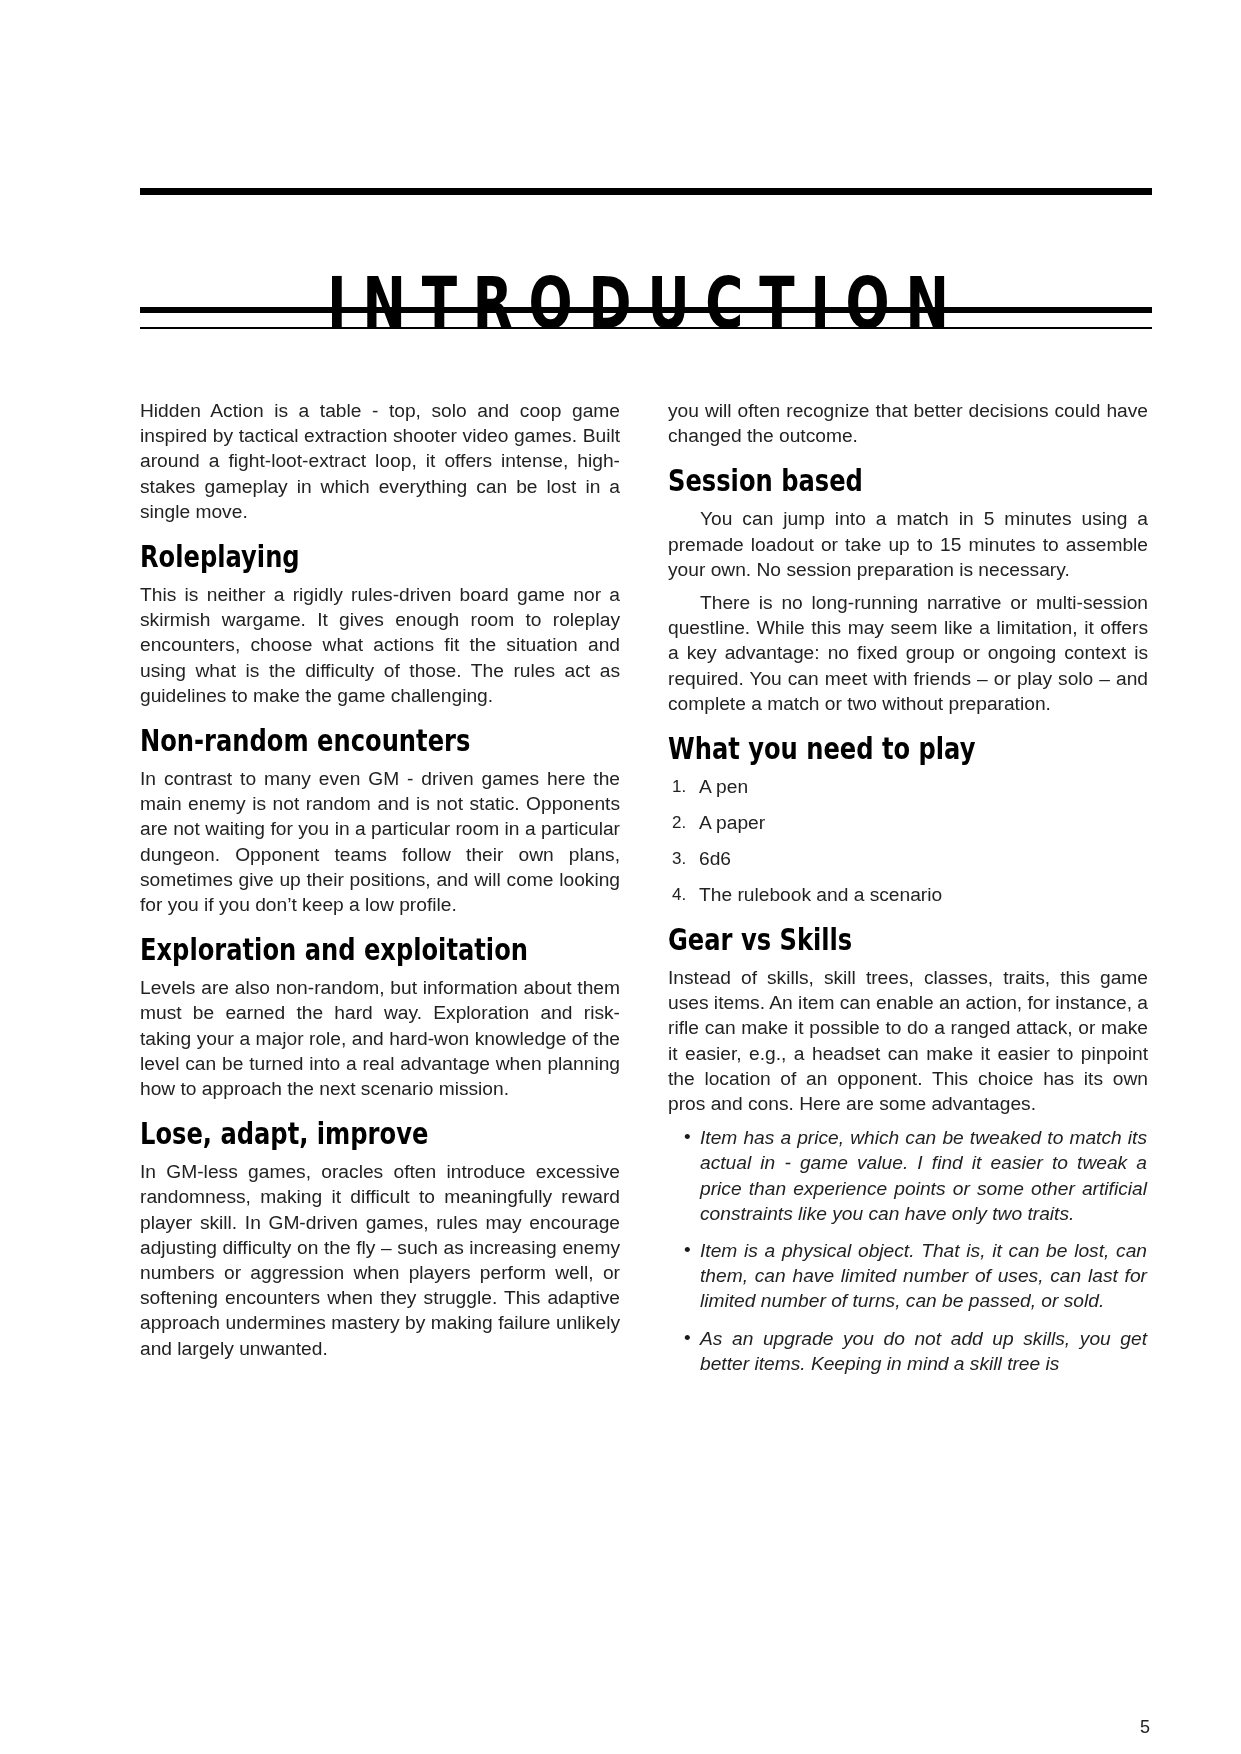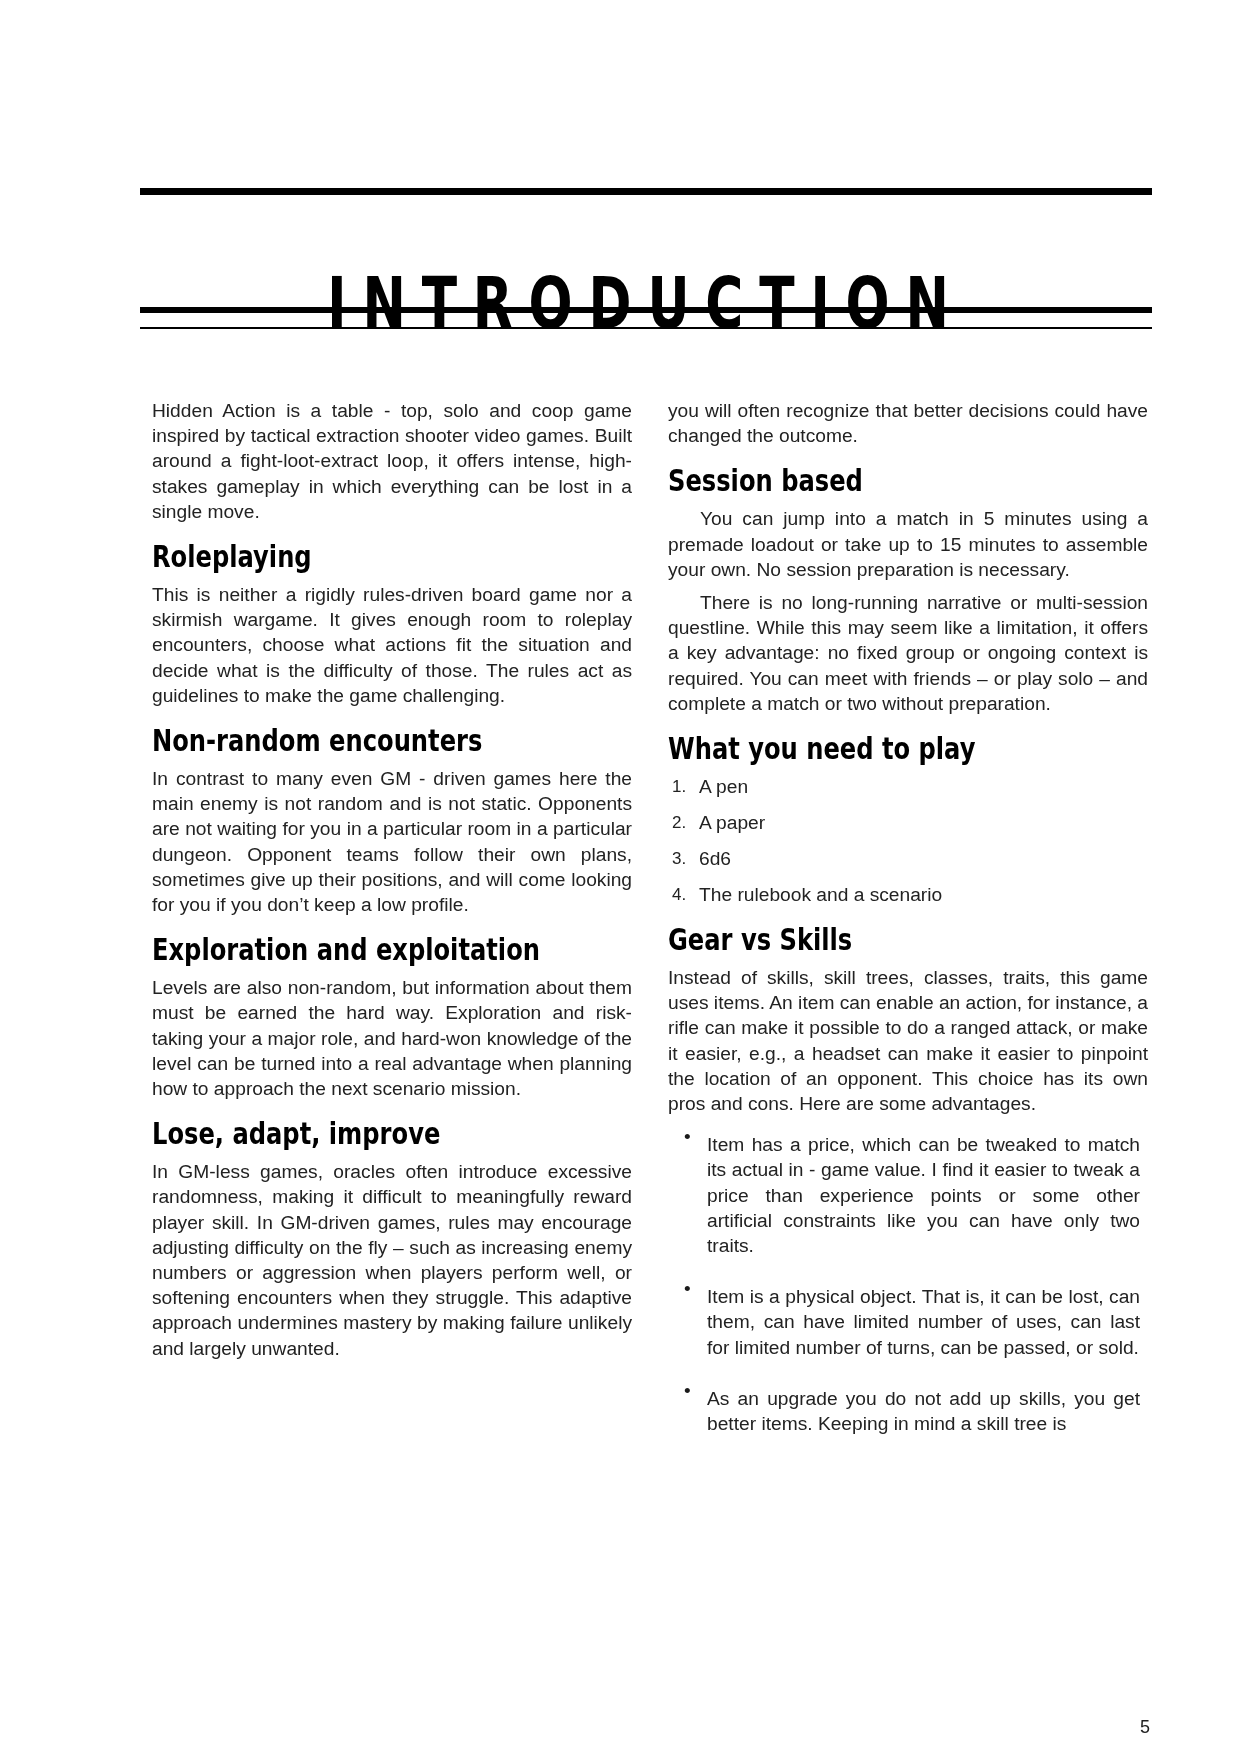--- a/index.html
+++ b/index.html
@@ -3,47 +3,47 @@
 <meta charset="utf-8">
 <style>
   html, body { margin: 0; padding: 0; background: #ffffff; }
   body { width: 1241px; height: 1754px; position: relative; overflow: hidden; color: #1a1a1a; font-family: "Liberation Sans", "DejaVu Sans", sans-serif; }
   .rule { position: absolute; left: 140px; width: 1012px; background: #000; }
   .rule.top { top: 188px; height: 7px; }
   .rule.mid { top: 307px; height: 6px; }
   .rule.bot { top: 327px; height: 2px; }
   .chapter-title { position: absolute; top: 210px; left: 140px; width: 1012px; text-align: center; font-family: "DejaVu Sans", sans-serif; font-weight: bold; font-size: 72px; line-height: 90px; letter-spacing: 22px; color: #000; transform: scaleX(0.72); transform-origin: center; }
   .col { position: absolute; top: 398px; width: 480px; }
-  .col.left { left: 152px; }
+  .col.left { left: 140px; }
   .col.right { left: 668px; }
   p { margin: 0 0 8px 0; font-size: 19.2px; line-height: 25.2px; text-align: justify; font-family: "Liberation Sans", sans-serif; color: #222; }
   p.indent { text-indent: 32px; }
   h2 { margin: 12px 0 6px 0; font-family: "DejaVu Sans", sans-serif; font-weight: bold; font-size: 31px; line-height: 40px; color: #000; transform: scaleX(0.78); transform-origin: left; white-space: nowrap; }
   ol.needs { list-style: none; margin: 0 0 6px 0; padding: 0; }
   ol.needs li { display: flex; font-size: 19.2px; line-height: 25px; margin-bottom: 11px; color: #222; }
   ol.needs li .num { width: 31px; font-size: 17px; padding-left: 4px; box-sizing: border-box; }
   ul.bullets { list-style: none; margin: 8px 0 0 0; padding: 0 0 0 16px; }
   ul.bullets li { display: flex; margin-bottom: 10px; }
   ul.bullets li .dot { width: 15px; font-size: 19px; line-height: 25.2px; }
-  ul.bullets li p { margin: 8px; flex: 1; }
+  ul.bullets li p { margin: 1px; flex: 1; font-style: italic; }
   .page-number { position: absolute; top: 1717px; left: 1140px; font-size: 18px; color: #222; font-family: "Liberation Sans", sans-serif; }
 </style>
 </head>
 <body>
 
 <div class="rule top"></div>
 <h1 class="chapter-title">INTRODUCTION</h1>
 <div class="rule mid"></div>
 <div class="rule bot"></div>
 
 <div class="col left">
   <p>Hidden Action is a table - top, solo and coop game inspired by tactical extraction shooter video games. Built around a fight-loot-extract loop, it offers intense, high-stakes gameplay in which everything can be lost in a single move.</p>
 
   <h2>Roleplaying</h2>
-  <p>This is neither a rigidly rules-driven board game nor a skirmish wargame. It gives enough room to roleplay encounters, choose what actions fit the situation and decide what is the difficulty of those. The rules act as guidelines to make the game chal­lenging.</p>
+  <p>This is neither a rigidly rules-driven board game nor a skirmish wargame. It gives enough room to roleplay encounters, choose what actions fit the situation and using what is the difficulty of those. The rules act as guidelines to make the game chal­lenging.</p>
 
   <h2>Non-random encounters</h2>
   <p>In contrast to many even GM - driven games here the main enemy is not random and is not static. Opponents are not waiting for you in a particular room in a particular dungeon. Opponent teams fol­low their own plans, sometimes give up their posi­tions, and will come looking for you if you don’t keep a low profile.</p>
 
   <h2>Exploration and exploitation</h2>
   <p>Levels are also non-random, but information about them must be earned the hard way. Exploration and risk-taking your a major role, and hard-won knowledge of the level can be turned into a real advantage when planning how to approach the next scenario mission.</p>
 
   <h2>Lose, adapt, improve</h2>
   <p>In GM-less games, oracles often introduce exces­sive randomness, making it difficult to meaning­fully reward player skill. In GM-driven games, rules may encourage adjusting difficulty on the fly – such as increasing enemy numbers or aggression when players perform well, or softening encoun­ters when they struggle. This adaptive approach undermines mastery by making failure unlikely and largely unwanted.</p>
 </div>

